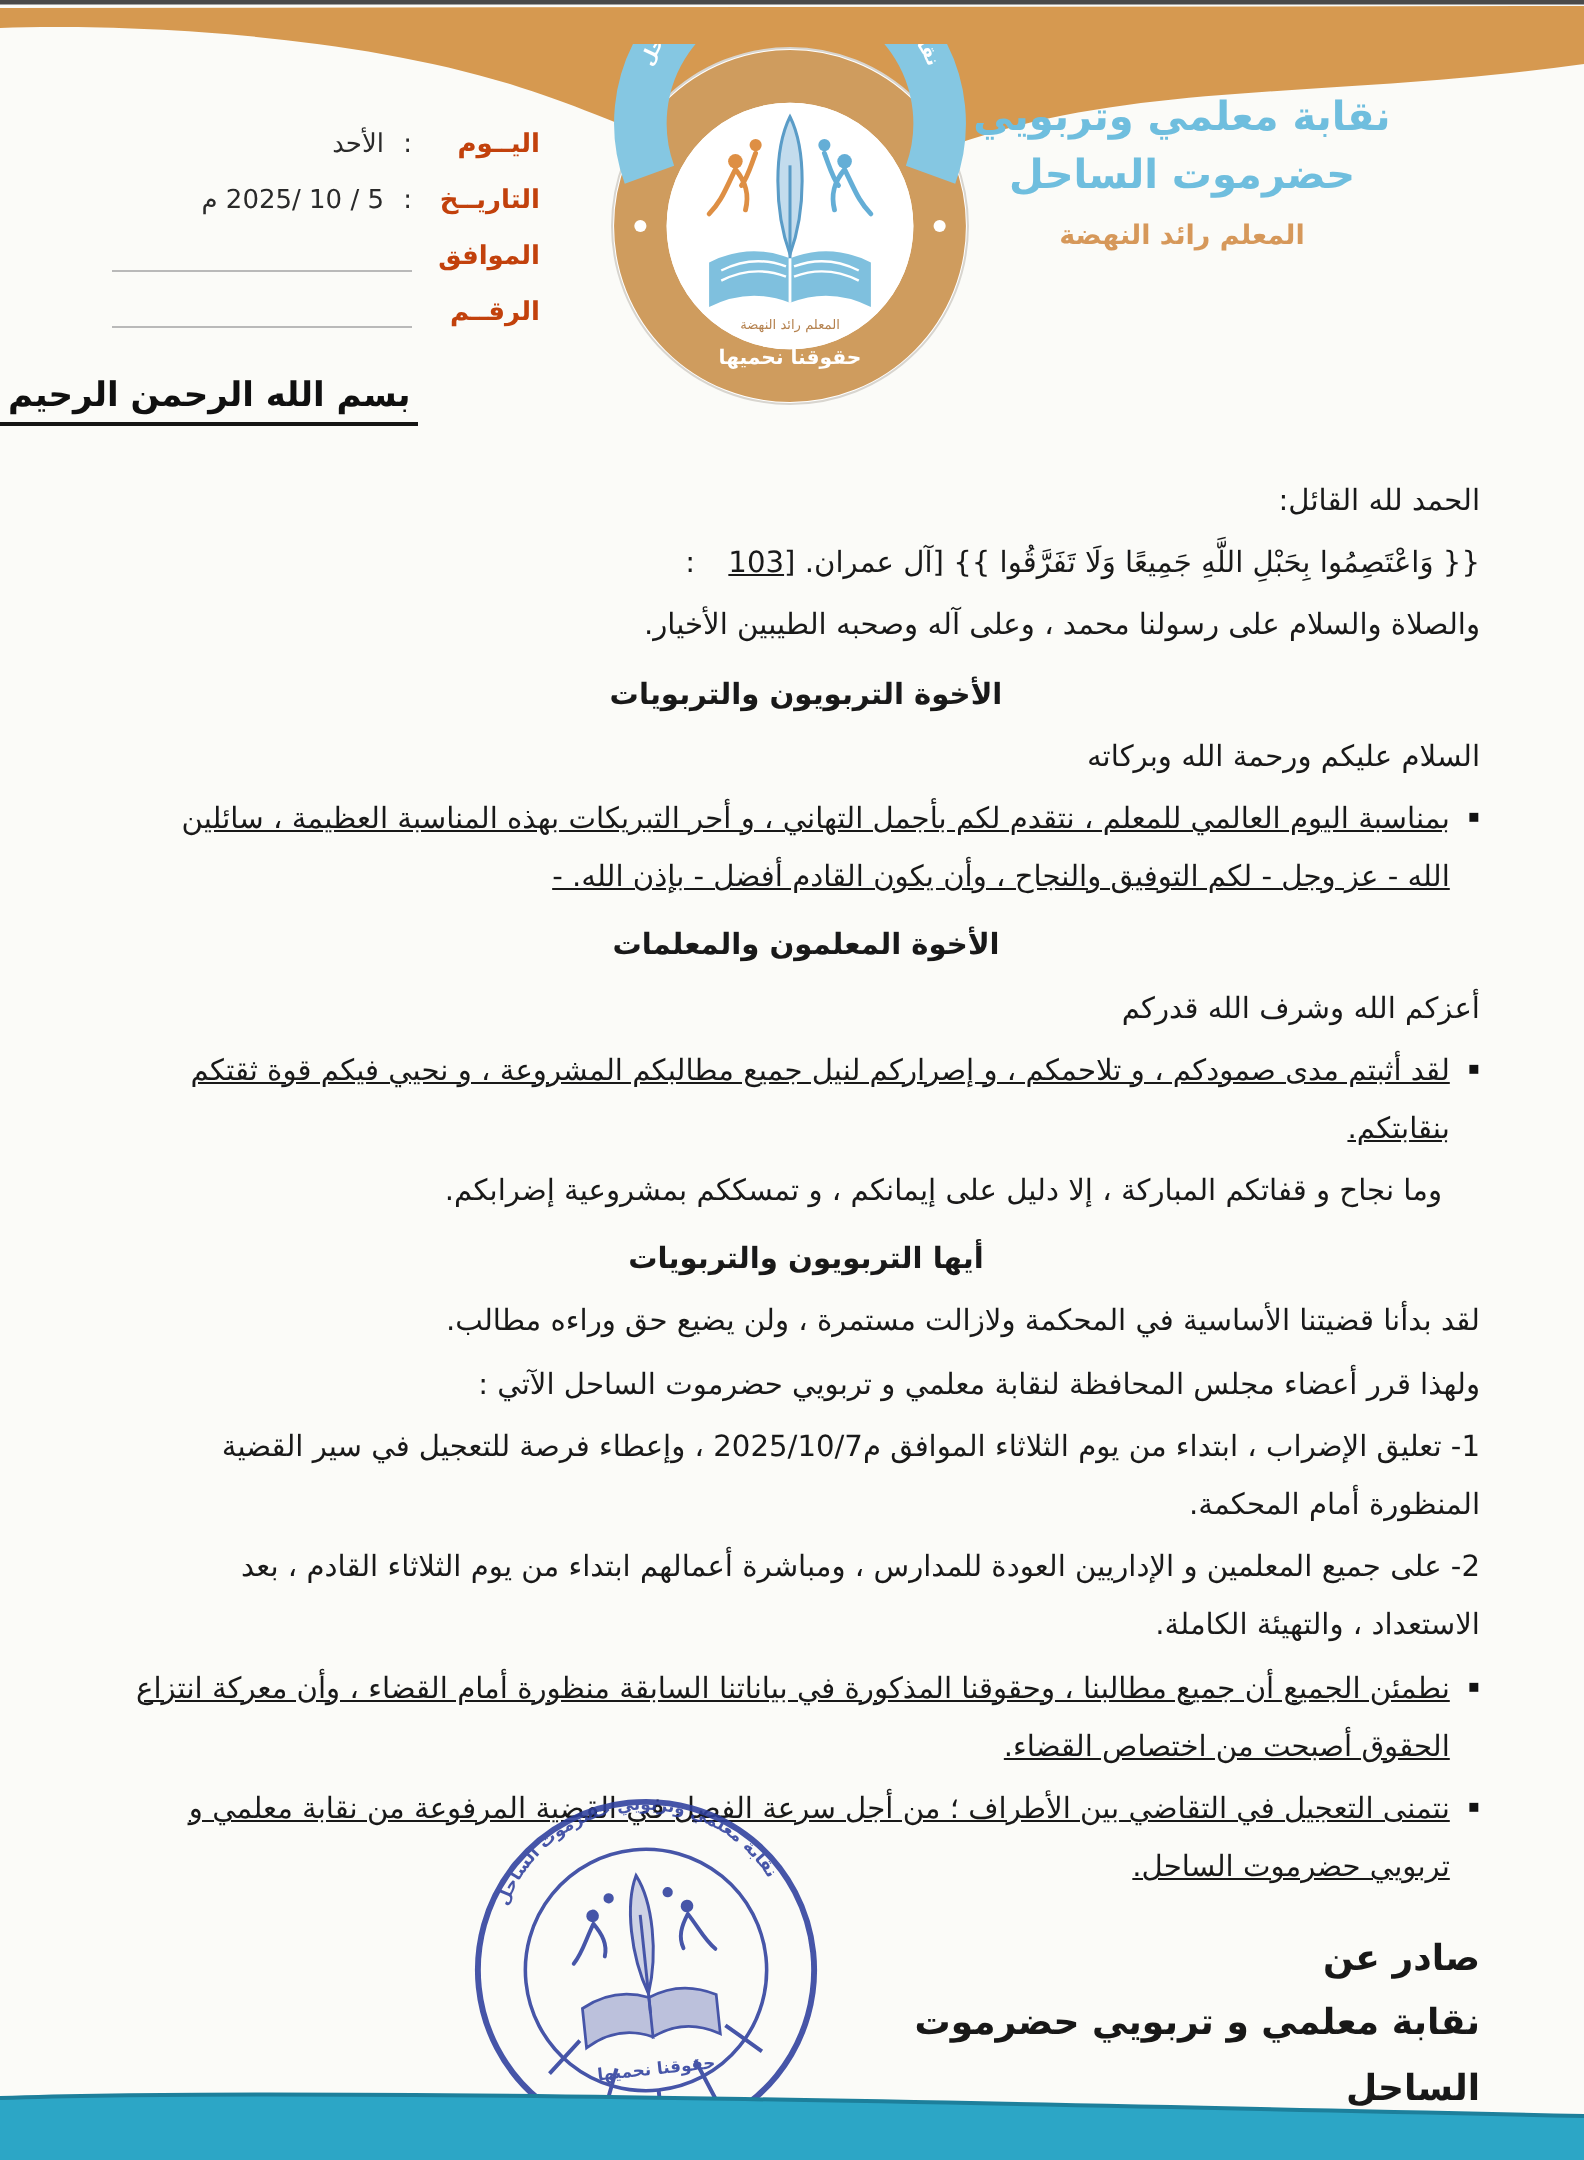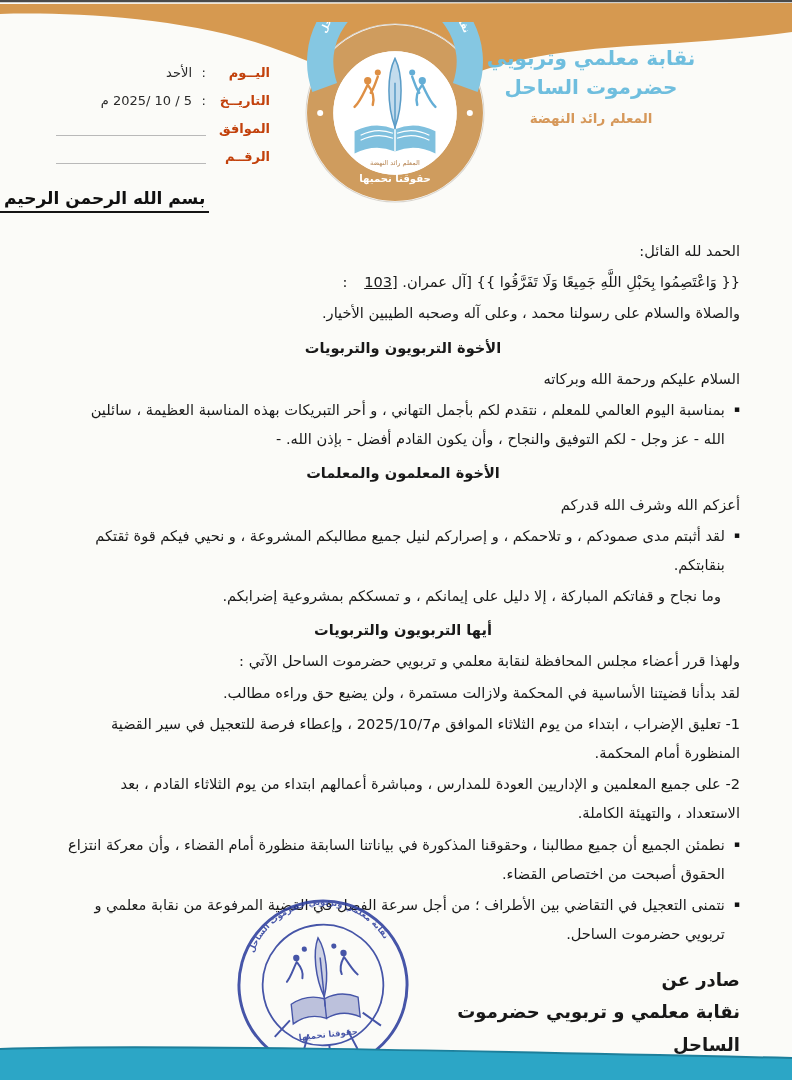--- a/index.html
+++ b/index.html
@@ -32,21 +32,21 @@
 
   
   .doc-body{
     position:absolute;top:236px;right:52px;left:66px;
     direction:rtl;text-align:right;font-size:14.6px;line-height:2.0;color:#191919;
   }
   .doc-body p{margin:0 0 2px;}
   .doc-body .heading{font-weight:bold;margin:5px 0 2px;text-align:center;}
   .bullet{display:flex;gap:9px;margin:0 0 2px;}
   .bullet .marker{font-size:9px;line-height:2.4;color:#111;flex:0 0 auto;padding-top:4px;}
-  .bullet .txt{flex:1;}
+  .bullet .txt{flex:1;text-decoration:underline;}
   .verse-num{text-decoration:underline;margin-left:12px;}
   .indent{padding-right:19px;}
   .num-item{margin:0 0 6px;}
 
   
   .footer-block{position:absolute;top:964px;right:52px;width:330px;direction:rtl;text-align:right;
     font-weight:bold;font-size:18px;color:#181818;line-height:1.8;}
   .footer-block .hashtag{margin-top:22px;padding-right:24px;}
   .stamp-wrap{position:absolute;top:896px;left:234px;transform:rotate(-6deg);opacity:.88;}
 </style>
@@ -143,22 +143,22 @@
 
     <p class="heading">الأخوة المعلمون والمعلمات</p>
     <p>أعزكم الله وشرف الله قدركم</p>
     <div class="bullet">
       <span class="marker">▪</span>
       <div class="txt">لقد أثبتم مدى صمودكم ، و تلاحمكم ، و إصراركم  لنيل جميع مطالبكم المشروعة ، و نحيي  فيكم قوة ثقتكم  بنقابتكم.</div>
     </div>
     <p class="indent">وما نجاح و قفاتكم المباركة ، إلا دليل على إيمانكم ، و تمسككم بمشروعية إضرابكم.</p>
 
     <p class="heading">أيها التربويون والتربويات</p>
+    <p>لقد بدأنا قضيتنا الأساسية في المحكمة ولازالت مستمرة ، ولن يضيع حق وراءه مطالب.</p>
     <p>ولهذا قرر أعضاء مجلس المحافظة لنقابة معلمي و تربويي حضرموت الساحل الآتي :</p>
-    <p>لقد بدأنا قضيتنا الأساسية في المحكمة ولازالت مستمرة ، ولن يضيع حق وراءه مطالب.</p>
 
     <p class="num-item"><span>1-  تعليق الإضراب ، ابتداء من يوم الثلاثاء الموافق </span><bdo dir="ltr">2025/10/7م</bdo><span> ، وإعطاء فرصة للتعجيل في سير القضية المنظورة أمام المحكمة.</span></p>
     <p class="num-item">2-   على جميع المعلمين و الإداريين العودة للمدارس ، ومباشرة أعمالهم ابتداء  من يوم الثلاثاء القادم ، بعد الاستعداد ، والتهيئة الكاملة.</p>
 
     <div class="bullet">
       <span class="marker">▪</span>
       <div class="txt">نطمئن الجميع أن جميع مطالبنا ، وحقوقنا المذكورة في بياناتنا السابقة منظورة أمام القضاء ، وأن معركة انتزاع الحقوق أصبحت من اختصاص القضاء.</div>
     </div>
     <div class="bullet">
       <span class="marker">▪</span>

